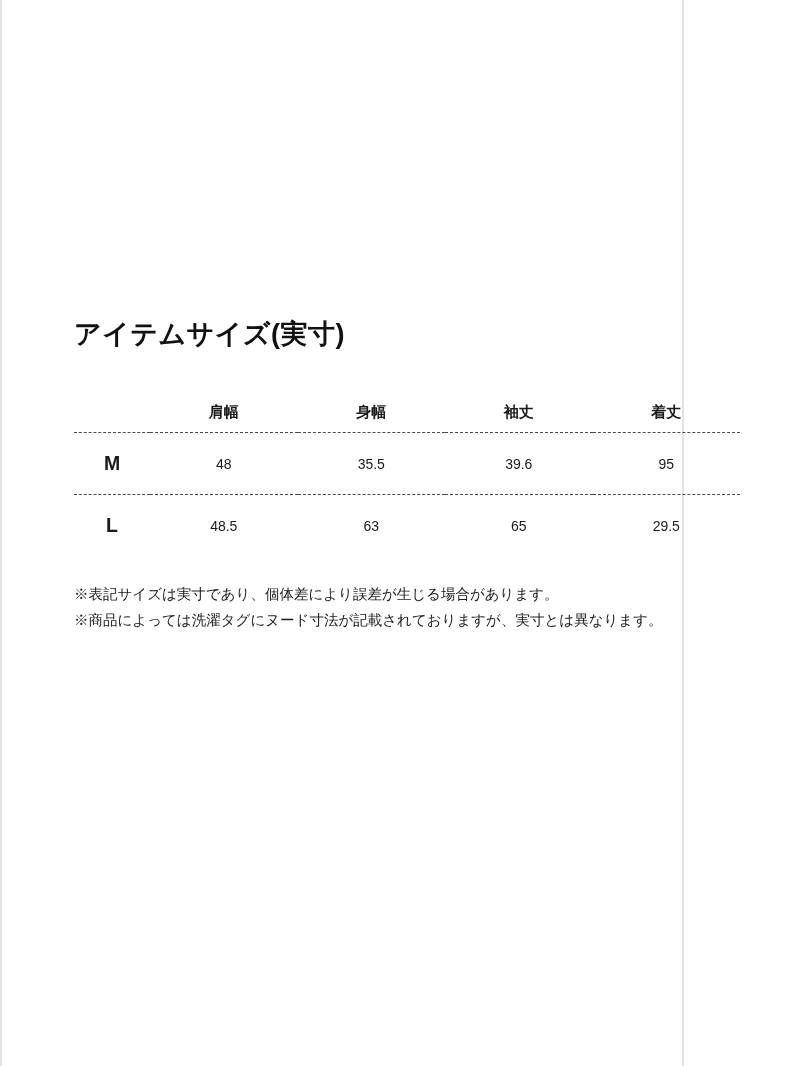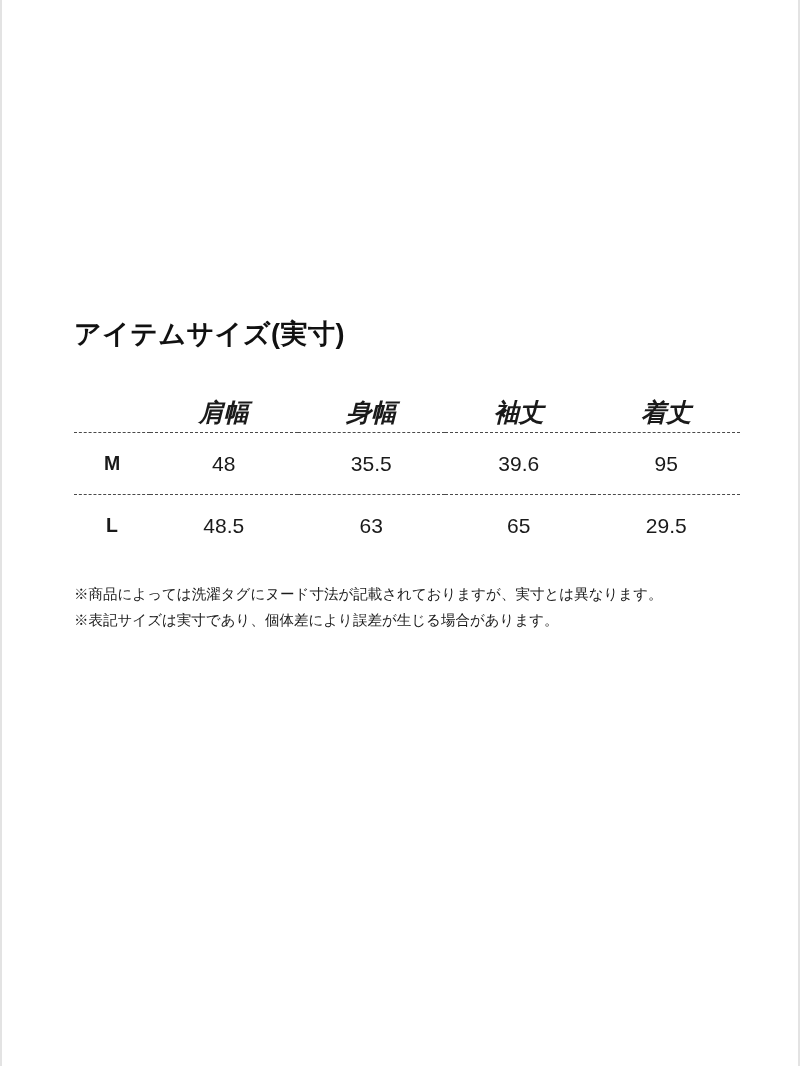--- a/index.html
+++ b/index.html
@@ -12,21 +12,21 @@
     background: #ffffff;
     font-family: "Liberation Sans", sans-serif;
     color: #1a1a1a;
     position: relative;
     overflow: hidden;
   }
   .page-frame {
     position: absolute;
     left: 0;
     top: 0;
-    width: 800px;
+    width: 684px;
     height: 1066px;
     border-left: 2px solid #e3e3e3;
     border-right: 2px solid #e3e3e3;
     box-sizing: border-box;
   }
   .content {
     position: absolute;
     left: 72px;
     top: 318px;
     width: 668px;
@@ -41,30 +41,29 @@
   }
   table.size-table {
     border-collapse: collapse;
     width: 666px;
     table-layout: fixed;
   }
   table.size-table th,
   table.size-table td {
     padding: 0;
     text-align: center;
-    font-size: 21px;
+    font-size: 14px;
     color: #1a1a1a;
     height: 61px;
     vertical-align: middle;
   }
   table.size-table thead th {
     font-weight: bold;
     height: 40px;
-    font-size: 25px;
-    font-style: italic;
+    font-size: 15px;
   }
   table.size-table thead th.corner {
     width: 76px;
   }
   table.size-table tbody tr {
     border-top: 1px dashed #4a4a4a;
   }
   table.size-table tbody th.row-label {
     font-weight: bold;
     font-size: 19.5px;
@@ -111,18 +110,18 @@
           <th class="row-label">L</th>
           <td>48.5</td>
           <td>63</td>
           <td>65</td>
           <td>29.5</td>
         </tr>
       </tbody>
     </table>
 
     <div class="notes">
+      <p>※表記サイズは実寸であり、個体差により誤差が生じる場合があります。</p>
       <p>※商品によっては洗濯タグにヌード寸法が記載されておりますが、実寸とは異なります。</p>
-      <p>※表記サイズは実寸であり、個体差により誤差が生じる場合があります。</p>
     </div>
 
   </div>
 </div>
 
 </body></html>

